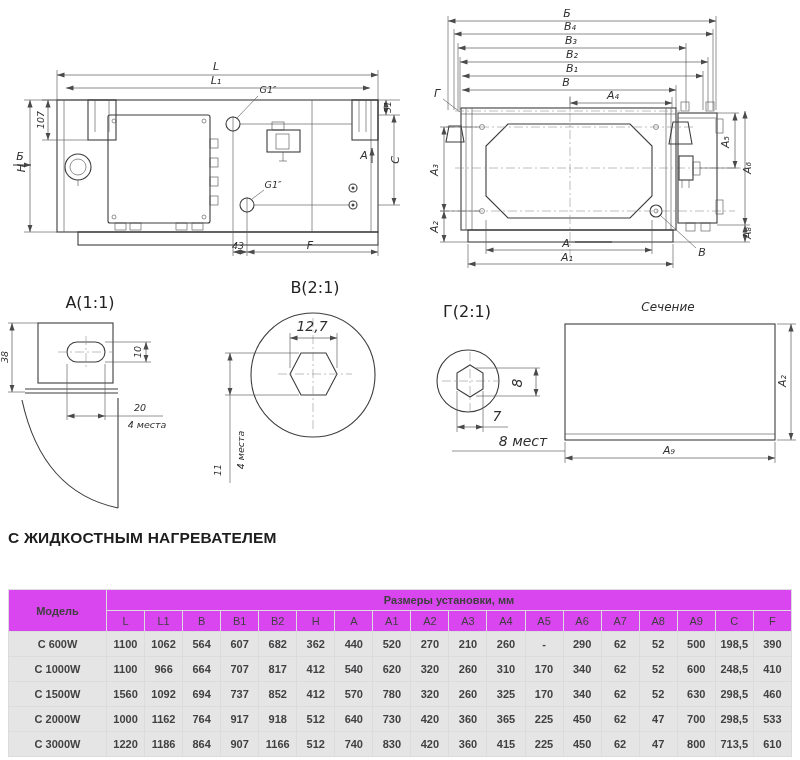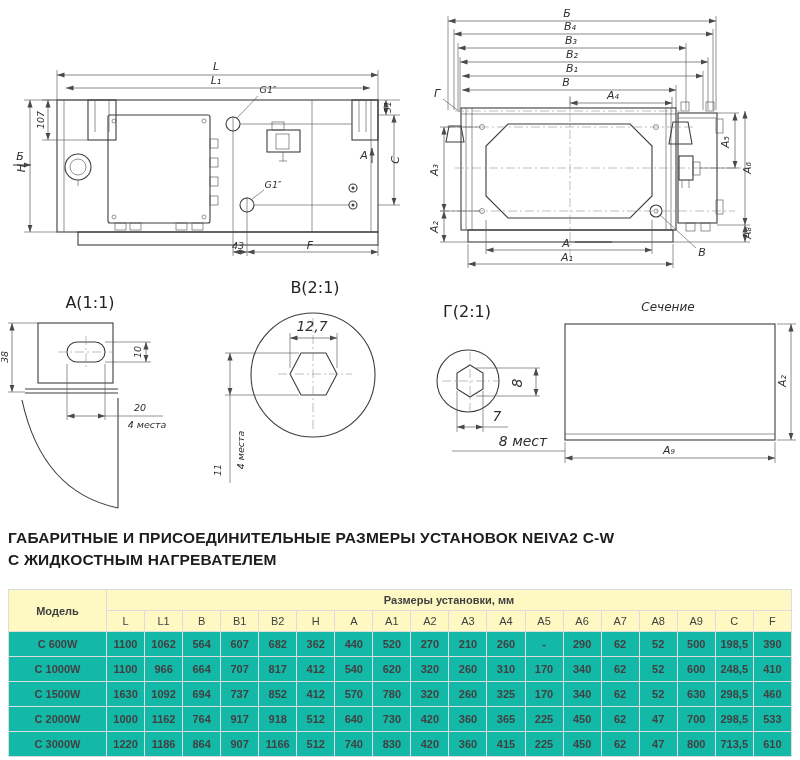--- a/index.html
+++ b/index.html
@@ -18,23 +18,23 @@
   .ttl{font-size:16px;font-style:normal;text-anchor:middle;fill:#222}
   .sec{font-size:12px;text-anchor:middle}
   .big{font-size:14px;text-anchor:middle}
   
   #title{position:absolute;left:8px;top:527px;width:740px;font-weight:bold;
          font-size:15.5px;line-height:1.42;color:#1d1d1d;letter-spacing:.2px}
   
   #dims-table{position:absolute;left:8px;top:589px;width:784px;border-collapse:collapse;table-layout:fixed}
   #dims-table th,#dims-table td{border:1px solid #dcdcde;text-align:center;vertical-align:middle;
          font-size:11px;color:#3f3f3f;padding:0;overflow:hidden}
-  #dims-table thead th{background:#fef9c3}
+  #dims-table thead th{background:#d946ef}
   #dims-table thead tr{height:21px}
-  #dims-table tbody tr{height:25px;background:#14b8a6}
+  #dims-table tbody tr{height:25px;background:#e5e5e5}
   .model-col{width:97px}
   .model-h,.group-h{font-weight:bold;color:#38383a}
   .letter-h{font-weight:normal;color:#4a4a4c}
   #dims-table tbody td{font-weight:bold;color:#414143}
 </style>
 </head>
 <body>
 
 <svg id="drawing" width="800" height="520" viewBox="0 0 800 520">
   <defs>
@@ -317,21 +317,20 @@
     <text class="lab" transform="rotate(-90 786 381)" x="786" y="381">A₂</text>
 
     <line class="n" x1="565" y1="442" x2="565" y2="463"></line>
       <line class="n" x1="775" y1="442" x2="775" y2="463"></line>
     <line class="dim" x1="565" y1="458" x2="775" y2="458"></line>
     <text class="lab" x="669" y="454">A₉</text>
   </g>
 </svg>
 
 <div id="title">
-  <div>ГАБАРИТНЫЕ И ПРИСОЕДИНИТЕЛЬНЫЕ РАЗМЕРЫ УСТАНОВОК NEIVA2 C-W</div>
   <div>С ЖИДКОСТНЫМ НАГРЕВАТЕЛЕМ</div>
 </div>
 
 <table id="dims-table">
   <thead>
     <tr>
       <th class="model-col model-h" rowspan="2">Модель</th>
       <th id="group-cell" class="group-h" colspan="18">Размеры установки, мм</th>
     </tr>
     <tr id="letters-row">
@@ -393,21 +392,21 @@
         <td>170</td>
         <td>340</td>
         <td>62</td>
         <td>52</td>
         <td>600</td>
         <td>248,5</td>
         <td>410</td>
       </tr>
       <tr>
         <td>C 1500W</td>
-        <td>1630</td>
+        <td>1560</td>
         <td>1092</td>
         <td>694</td>
         <td>737</td>
         <td>852</td>
         <td>412</td>
         <td>570</td>
         <td>780</td>
         <td>320</td>
         <td>260</td>
         <td>325</td>

